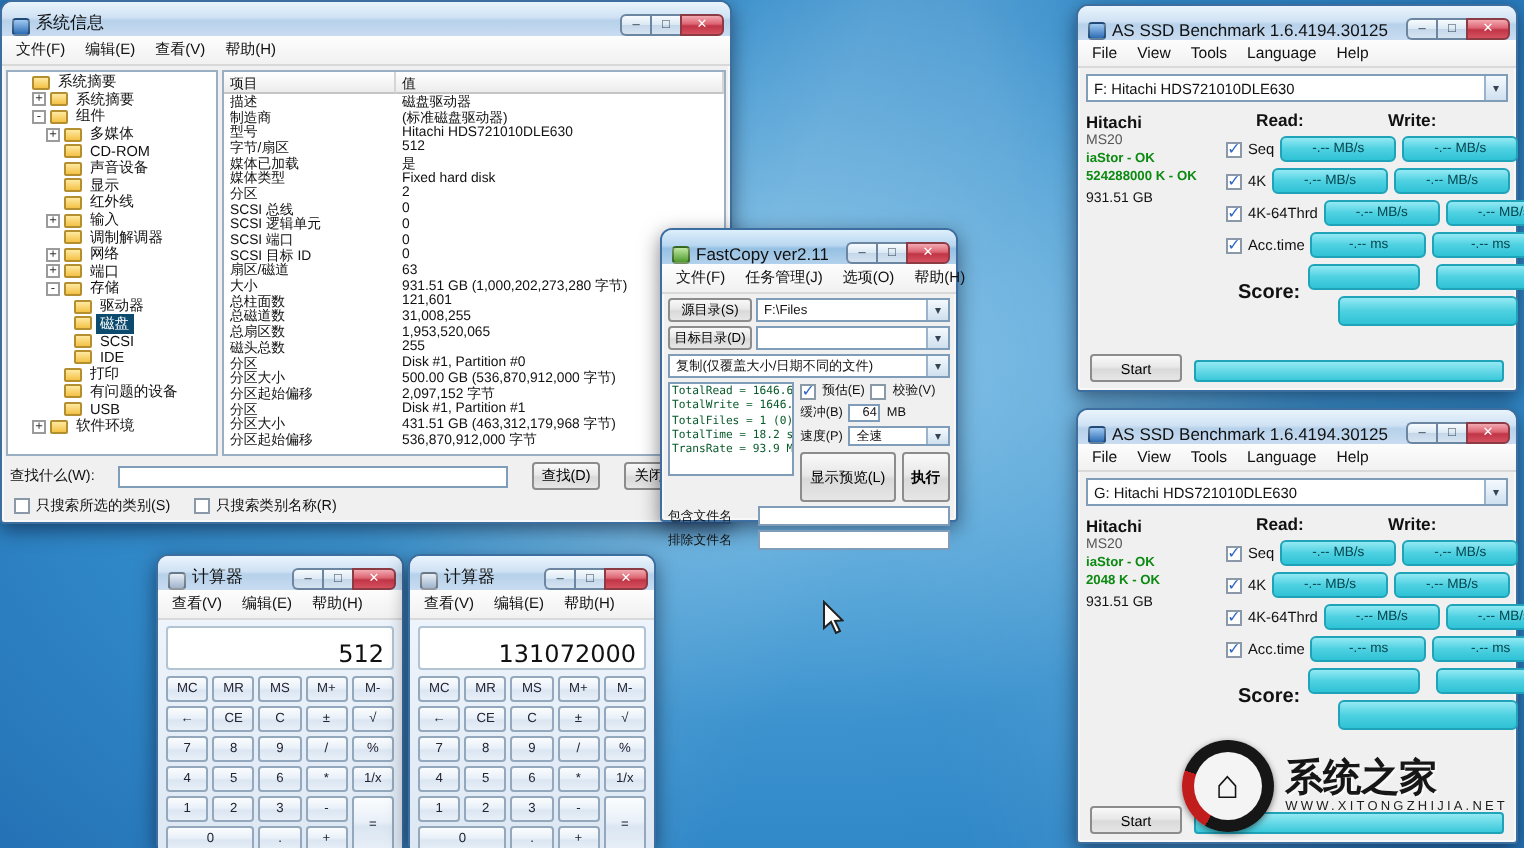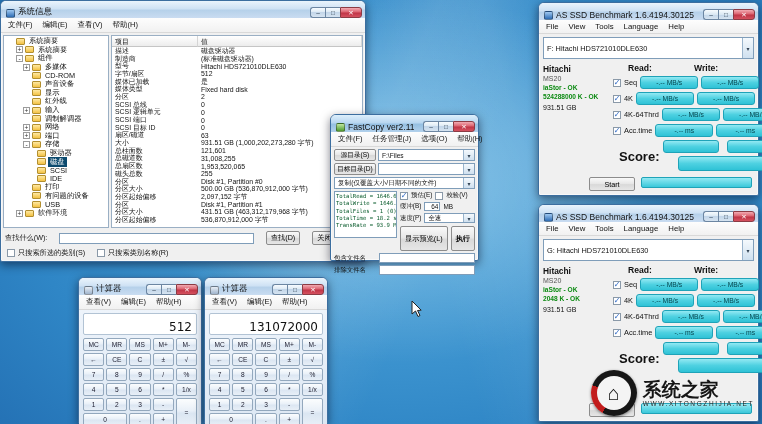--- a/index.html
+++ b/index.html
@@ -103,42 +103,42 @@
   .fc-exec{flex:1;font-weight:bold;height:25px;}
   .fc-filter-row{display:flex;align-items:center;gap:3px;margin-top:2px;}
   .fc-filter-label{width:42px;flex:none;font-size:6.4px;}
   .fc-input{flex:1;height:10px;}
   
   .asssd-win{width:221px;}
   .asssd1{left:538px;top:2px;height:194px;}
   .asssd2{left:538px;top:204px;height:218px;}
   .asssd-win .menubar{font-size:7.8px;}
   .as-combo-row{margin:3px 4px 2px;}
-  .as-combo{height:22px;font-size:7.4px;justify-content:center;}
+  .as-combo{height:14px;font-size:7.4px;justify-content:center;}
   .as-main{flex:1;display:flex;padding:2px 4px 0;min-height:0;}
   .as-info{width:70px;flex:none;font-size:7px;line-height:9px;padding-top:2px;}
   .as-vendor{font-weight:bold;font-size:8.4px;}
   .as-model{color:#555;}
   .as-ok{color:#0c8a12;font-weight:bold;font-size:6.6px;white-space:nowrap;}
   .as-size{margin-top:2px;color:#111;}
   .as-right{flex:1;min-width:0;}
   .as-cols{display:flex;gap:8px;justify-content:flex-end;padding:0 2px 3px;font-weight:bold;font-size:8.6px;}
   .as-col-head{width:58px;text-align:left;}
   .as-row{display:flex;align-items:center;gap:3px;margin-bottom:3px;}
   .as-test-label{flex:1;font-size:7.4px;white-space:nowrap;}
   .pill{height:13px;background:linear-gradient(#93e9f3,#4ed1e1 50%,#2fc2d6);border:1px solid #1fa3b8;border-radius:3px;
        display:flex;align-items:center;justify-content:center;font-size:6.8px;color:#05454e;flex:none;}
   .as-row .pill{width:58px;}
   .as-score{display:flex;align-items:flex-start;gap:4px;margin:3px 6px 0 6px;}
-  .as-score-label{font-weight:bold;font-size:13px;margin-top:9px;}
+  .as-score-label{font-weight:bold;font-size:10px;margin-top:9px;}
   .score-wrap{flex:1;display:flex;flex-direction:column;align-items:center;gap:3px;}
   .score-row{display:flex;gap:8px;}
   .score-small{width:56px;}
   .score-total{width:90px;height:15px;}
-  .as-start-row{display:flex;align-items:flex-start;gap:6px;padding:5px 6px 4px;margin-left:44px;}
+  .as-start-row{display:flex;align-items:flex-end;gap:6px;padding:5px 6px 4px;}
   .as-start-btn{width:46px;height:14px;}
   .as-progress{flex:1;height:11px;background:linear-gradient(#93e9f3,#3ac8da);border:1px solid #1fa3b8;border-radius:2px;}
   
   .watermark{position:absolute;right:8px;bottom:8px;display:flex;align-items:center;gap:6px;z-index:60;}
   .wm-logo{width:46px;height:46px;flex:none;border-radius:50%;position:relative;
        background:conic-gradient(from 210deg,#c21d1d 0 80deg,#161616 80deg 360deg);box-shadow:0 1px 3px rgba(0,0,0,.5);}
   .wm-logo-inner{position:absolute;inset:6px;background:#f4f4f4;border-radius:50%;display:flex;align-items:center;justify-content:center;
        font-size:20px;color:#131313;font-weight:bold;}
   .wm-title{font-size:19px;font-weight:bold;color:#161616;text-shadow:1px 1px 0 rgba(255,255,255,.55);line-height:20px;}
   .wm-sub{font-size:6.5px;letter-spacing:1.6px;color:#1d1d1d;text-shadow:0 0 2px rgba(255,255,255,.6);}

